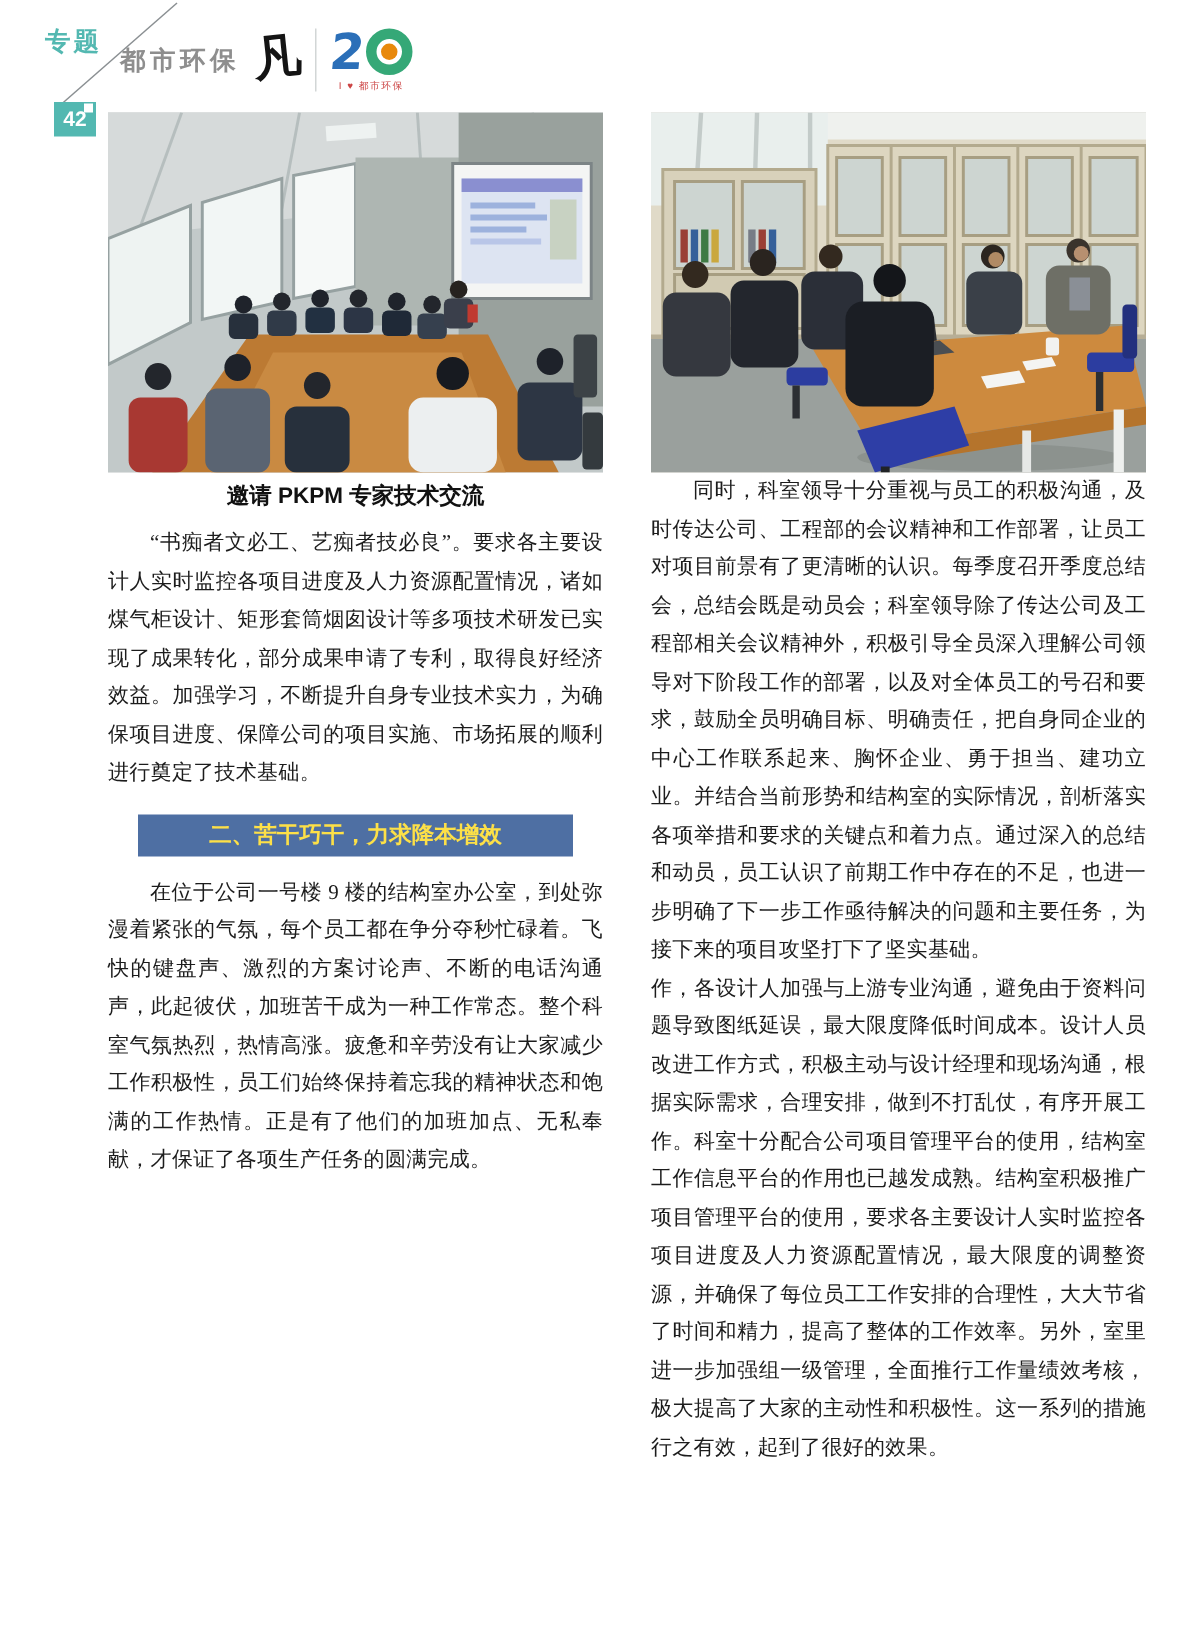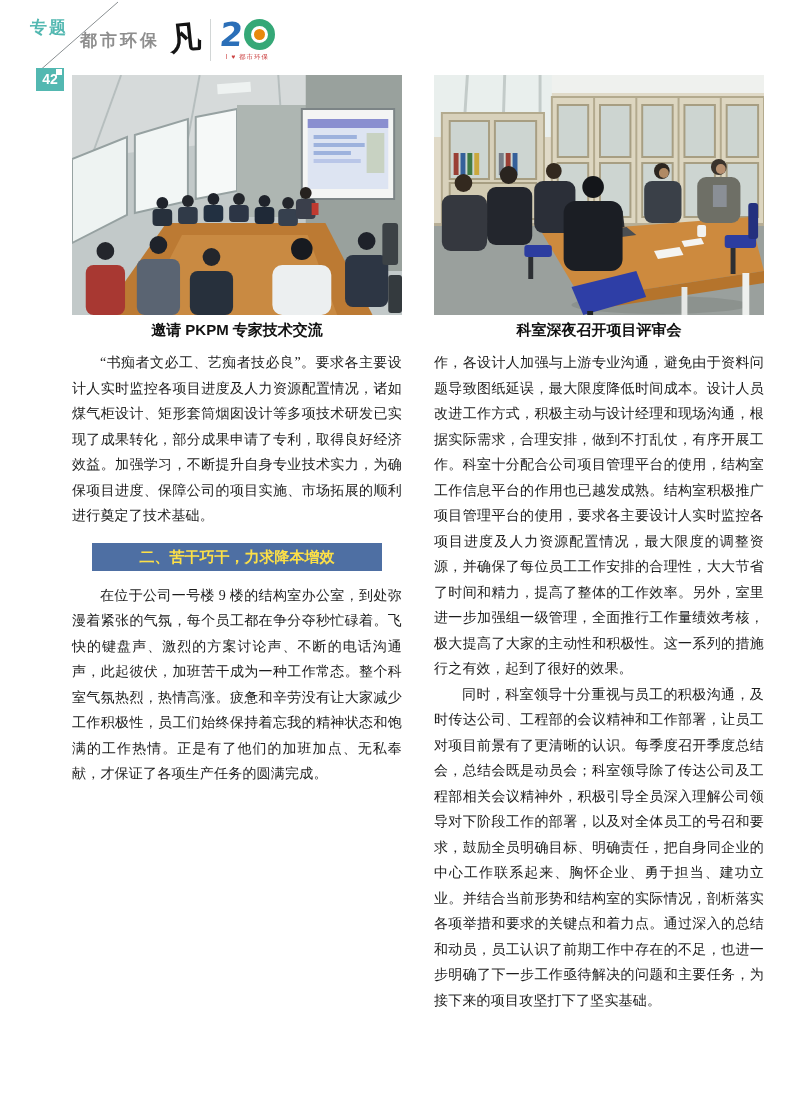--- a/index.html
+++ b/index.html
@@ -256,19 +256,18 @@
         <rect x="284" y="110" width="14" height="22" fill="#8a8f96"></rect>
 
         <polygon points="140,212 206,196 216,222 152,240" fill="#2e3ea6"></polygon>
         <rect x="156" y="236" width="6" height="4" fill="#202326"></rect>
         <rect x="296" y="160" width="32" height="13" rx="3" fill="#2c3da0"></rect>
         <rect x="320" y="128" width="10" height="36" rx="3" fill="#23307e"></rect>
         <rect x="92" y="170" width="28" height="12" rx="3" fill="#2c3da0"></rect>
         <rect x="96" y="182" width="5" height="22" fill="#2c2f33"></rect>
         <rect x="302" y="173" width="5" height="26" fill="#2c2f33"></rect>
       </svg>
-      <div class="caption">科室深夜召开项目评审会</div>
-
+
+      <p class="para indent">同时，科室领导十分重视与员工的积极沟通，及时传达公司、工程部的会议精神和工作部署，让员工对项目前景有了更清晰的认识。每季度召开季度总结会，总结会既是动员会；科室领导除了传达公司及工程部相关会议精神外，积极引导全员深入理解公司领导对下阶段工作的部署，以及对全体员工的号召和要求，鼓励全员明确目标、明确责任，把自身同企业的中心工作联系起来、胸怀企业、勇于担当、建功立业。并结合当前形势和结构室的实际情况，剖析落实各项举措和要求的关键点和着力点。通过深入的总结和动员，员工认识了前期工作中存在的不足，也进一步明确了下一步工作亟待解决的问题和主要任务，为接下来的项目攻坚打下了坚实基础。</p>
       <p class="para">作，各设计人加强与上游专业沟通，避免由于资料问题导致图纸延误，最大限度降低时间成本。设计人员改进工作方式，积极主动与设计经理和现场沟通，根据实际需求，合理安排，做到不打乱仗，有序开展工作。科室十分配合公司项目管理平台的使用，结构室工作信息平台的作用也已越发成熟。结构室积极推广项目管理平台的使用，要求各主要设计人实时监控各项目进度及人力资源配置情况，最大限度的调整资源，并确保了每位员工工作安排的合理性，大大节省了时间和精力，提高了整体的工作效率。另外，室里进一步加强组一级管理，全面推行工作量绩效考核，极大提高了大家的主动性和积极性。这一系列的措施行之有效，起到了很好的效果。</p>
-      <p class="para indent">同时，科室领导十分重视与员工的积极沟通，及时传达公司、工程部的会议精神和工作部署，让员工对项目前景有了更清晰的认识。每季度召开季度总结会，总结会既是动员会；科室领导除了传达公司及工程部相关会议精神外，积极引导全员深入理解公司领导对下阶段工作的部署，以及对全体员工的号召和要求，鼓励全员明确目标、明确责任，把自身同企业的中心工作联系起来、胸怀企业、勇于担当、建功立业。并结合当前形势和结构室的实际情况，剖析落实各项举措和要求的关键点和着力点。通过深入的总结和动员，员工认识了前期工作中存在的不足，也进一步明确了下一步工作亟待解决的问题和主要任务，为接下来的项目攻坚打下了坚实基础。</p>
     </div>
   </div>
 </div>
 
 </body></html>

